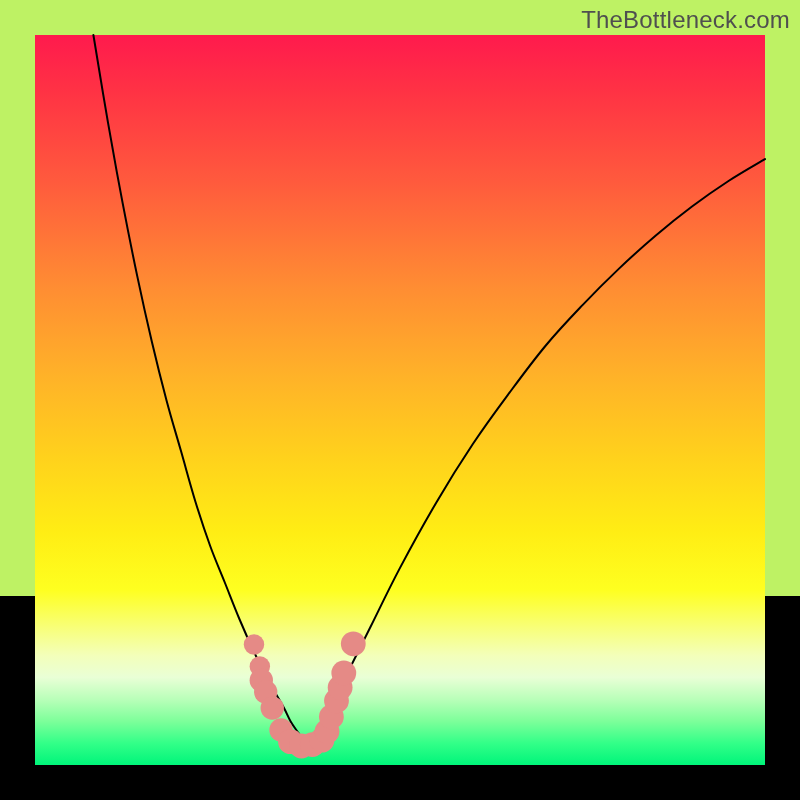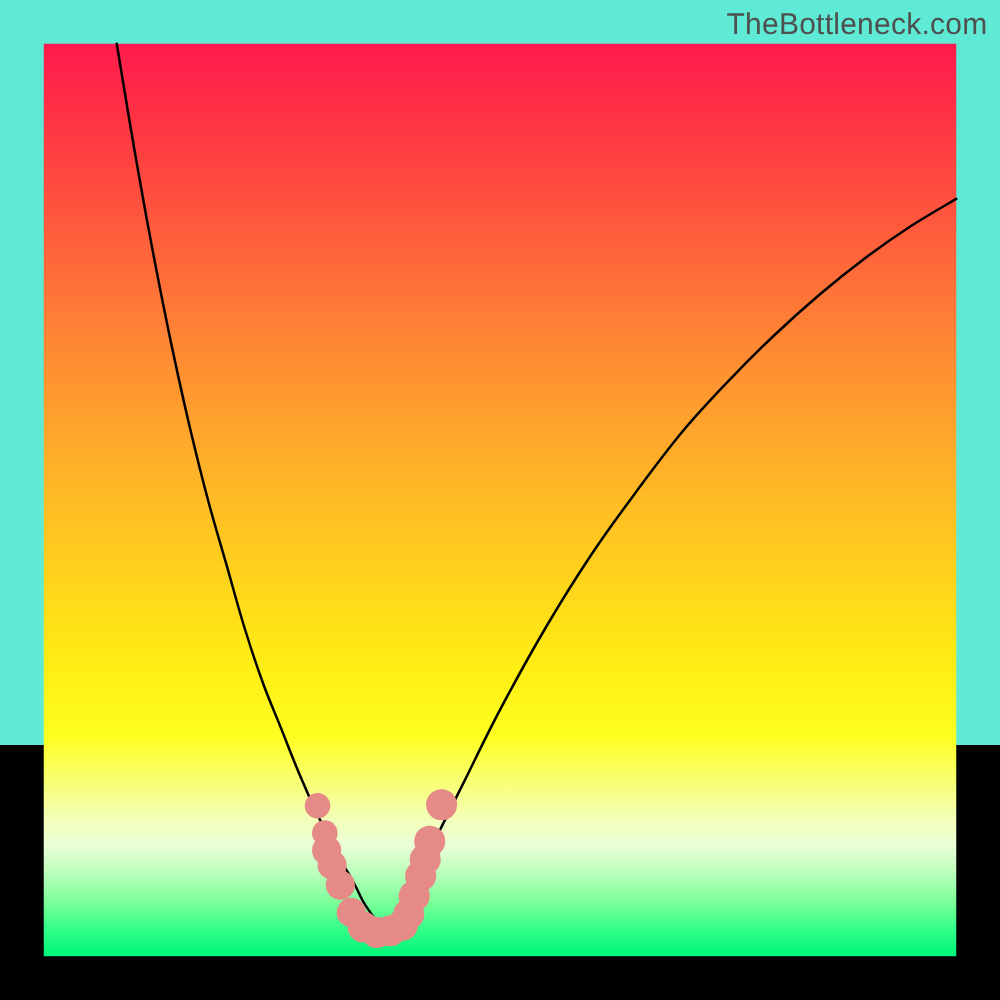--- a/index.html
+++ b/index.html
@@ -10,21 +10,21 @@
     background: #000;
     overflow: hidden;
     font-family: Arial, Helvetica, sans-serif;
   }
   .frame {
     position: absolute;
     left: 0;
     top: 0;
     width: 800px;
     height: 596px;
-    background: #5eead4;
+    background: #bef264;
   }
   .plot {
     position: absolute;
     left: 35px;
     top: 35px;
     width: 730px;
     height: 730px;
     
     background: linear-gradient(
       to bottom,

